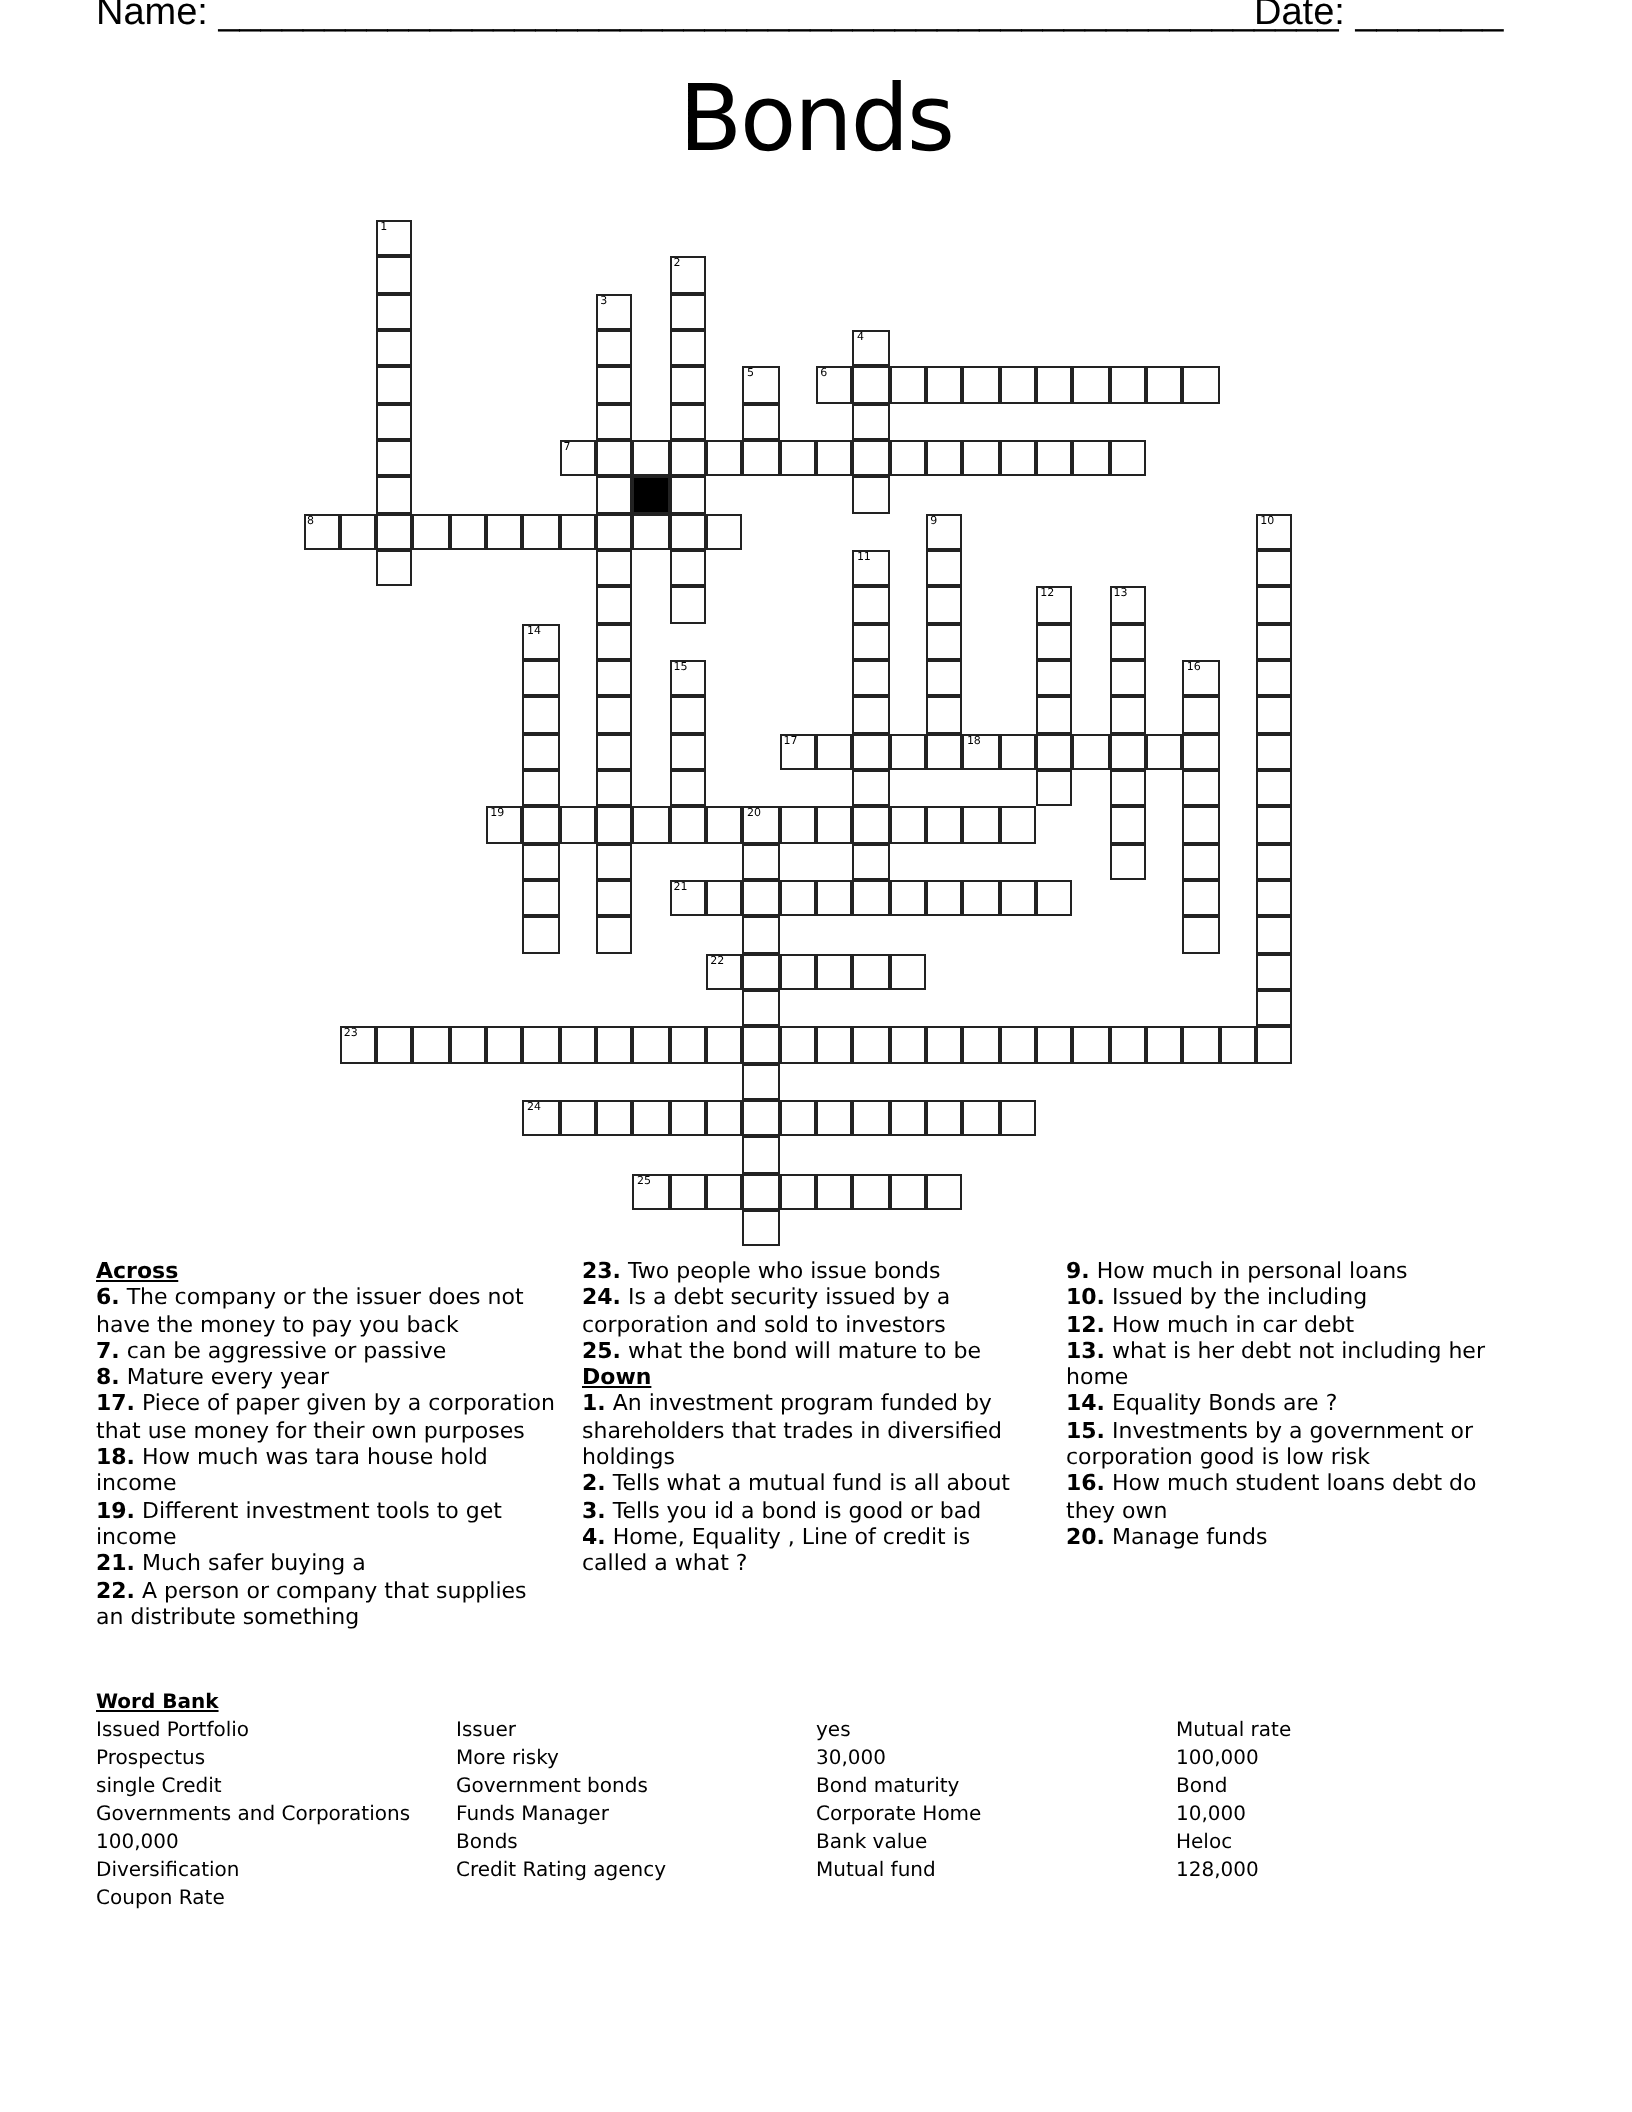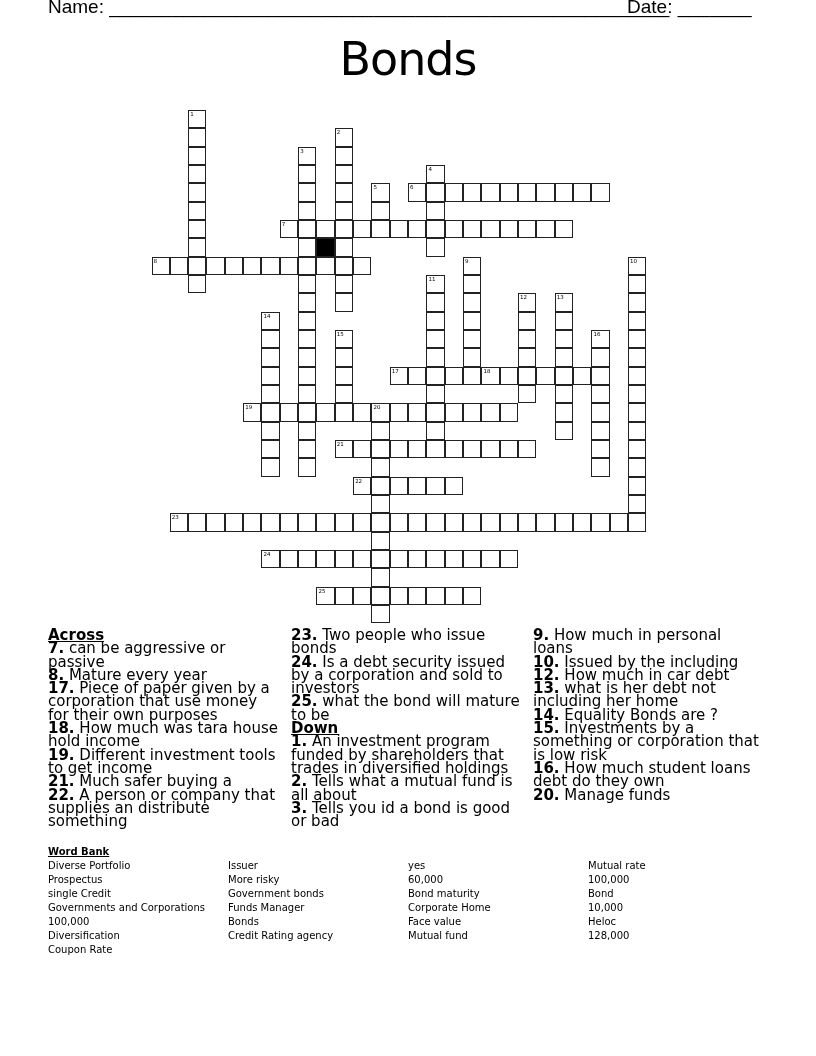--- a/index.html
+++ b/index.html
@@ -5,21 +5,21 @@
   html, body { margin: 0; padding: 0; background: #ffffff; }
   body { width: 816px; height: 1056px; position: relative; overflow: hidden; color: #000; }
   .header-line { position: absolute; top: -4px; font-family: "Liberation Sans", sans-serif; font-size: 19px; white-space: pre; }
   #name-line { left: 48px; }
   #date-line { left: 627px; }
   #title { position: absolute; left: 0; width: 816px; top: 32px; text-align: center; font-family: "DejaVu Sans", sans-serif; font-size: 46px; letter-spacing: -1px; }
   #grid { position: absolute; left: 151.5px; top: 110px; }
   .cell { position: absolute; width: 18.33px; height: 18.33px; box-sizing: border-box; border: 1px solid #222; background: #fff; }
   .cell.black { background: #000; }
   .cell .num { position: absolute; left: 1px; top: 0px; font-family: "DejaVu Sans", sans-serif; font-size: 5.5px; line-height: 6px; color: #000; }
-  .clues { position: absolute; font-family: "DejaVu Sans", sans-serif; font-size: 15px; line-height: 13.3px; }
+  .clues { position: absolute; font-family: "DejaVu Sans", sans-serif; font-size: 11px; line-height: 13.3px; }
   .clues .heading { font-weight: bold; text-decoration: underline; }
   .clues .clue b { font-weight: bold; }
   #col1 { left: 48px; top: 629px; width: 230px; }
   #col2 { left: 291px; top: 629px; width: 230px; }
   #col3 { left: 533px; top: 629px; width: 230px; }
   #wordbank { position: absolute; left: 48px; top: 845px; width: 720px; font-family: "DejaVu Sans", sans-serif; font-size: 10px; line-height: 14px; }
   #wordbank .heading { font-weight: bold; text-decoration: underline; }
   .wb-col { position: absolute; top: 14px; }
 </style>
 </head>
@@ -312,81 +312,83 @@
     <div class="cell" style="left: 219.96px; top: 384.93px;"></div>
     <div class="cell" style="left: 219.96px; top: 421.59px;"></div>
     <div class="cell" style="left: 219.96px; top: 458.25px;"></div>
     <div class="cell" style="left: 219.96px; top: 494.91px;"></div>
     <div class="cell black" style="left: 164.97px; top: 128.31px;"></div>
   </div>
 
 <div id="col1" class="clues">
   <div class="heading">Across</div>
   <div id="across-part1">
+      <div class="clue"><b>6.</b><span> The company or the issuer does not have the money to pay you back</span></div>
       <div class="clue"><b>7.</b><span> can be aggressive or passive</span></div>
       <div class="clue"><b>8.</b><span> Mature every year</span></div>
       <div class="clue"><b>17.</b><span> Piece of paper given by a corporation that use money for their own purposes</span></div>
       <div class="clue"><b>18.</b><span> How much was tara house hold income</span></div>
       <div class="clue"><b>19.</b><span> Different investment tools to get income</span></div>
       <div class="clue"><b>21.</b><span> Much safer buying a</span></div>
       <div class="clue"><b>22.</b><span> A person or company that supplies an distribute something</span></div>
     </div>
 </div>
 <div id="col2" class="clues">
   <div id="across-part2">
       <div class="clue"><b>23.</b><span> Two people who issue bonds</span></div>
       <div class="clue"><b>24.</b><span> Is a debt security issued by a corporation and sold to investors</span></div>
       <div class="clue"><b>25.</b><span> what the bond will mature to be</span></div>
     </div>
   <div class="heading">Down</div>
   <div id="down-part1">
       <div class="clue"><b>1.</b><span> An investment program funded by shareholders that trades in diversified holdings</span></div>
       <div class="clue"><b>2.</b><span> Tells what a mutual fund is all about</span></div>
       <div class="clue"><b>3.</b><span> Tells you id a bond is good or bad</span></div>
+      <div class="clue"><b>4.</b><span> Home, Equality , Line of credit is called a what ?</span></div>
     </div>
 </div>
 <div id="col3" class="clues">
   <div id="down-part2">
       <div class="clue"><b>9.</b><span> How much in personal loans</span></div>
       <div class="clue"><b>10.</b><span> Issued by the including</span></div>
       <div class="clue"><b>12.</b><span> How much in car debt</span></div>
       <div class="clue"><b>13.</b><span> what is her debt not including her home</span></div>
       <div class="clue"><b>14.</b><span> Equality Bonds are ?</span></div>
-      <div class="clue"><b>15.</b><span> Investments by a something or corporation that is low risk</span></div>
+      <div class="clue"><b>15.</b><span> Investments by a government or corporation good is low risk</span></div>
       <div class="clue"><b>16.</b><span> How much student loans debt do they own</span></div>
       <div class="clue"><b>20.</b><span> Manage funds</span></div>
     </div>
 </div>
 
 <div id="wordbank">
   <div class="heading">Word Bank</div>
   <div id="wb-cols">
       <div class="wb-col" style="left: 0px;">
-        <div>Diverse Portfolio</div>
+        <div>Issued Portfolio</div>
         <div>Prospectus</div>
         <div>single Credit</div>
         <div>Governments and Corporations</div>
         <div>100,000</div>
         <div>Diversification</div>
         <div>Coupon Rate</div>
       </div>
       <div class="wb-col" style="left: 180px;">
         <div>Issuer</div>
         <div>More risky</div>
         <div>Government bonds</div>
         <div>Funds Manager</div>
         <div>Bonds</div>
         <div>Credit Rating agency</div>
       </div>
       <div class="wb-col" style="left: 360px;">
         <div>yes</div>
-        <div>60,000</div>
+        <div>30,000</div>
         <div>Bond maturity</div>
         <div>Corporate Home</div>
-        <div>Face value</div>
+        <div>Bank value</div>
         <div>Mutual fund</div>
       </div>
       <div class="wb-col" style="left: 540px;">
         <div>Mutual rate</div>
         <div>100,000</div>
         <div>Bond</div>
         <div>10,000</div>
         <div>Heloc</div>
         <div>128,000</div>
       </div>

